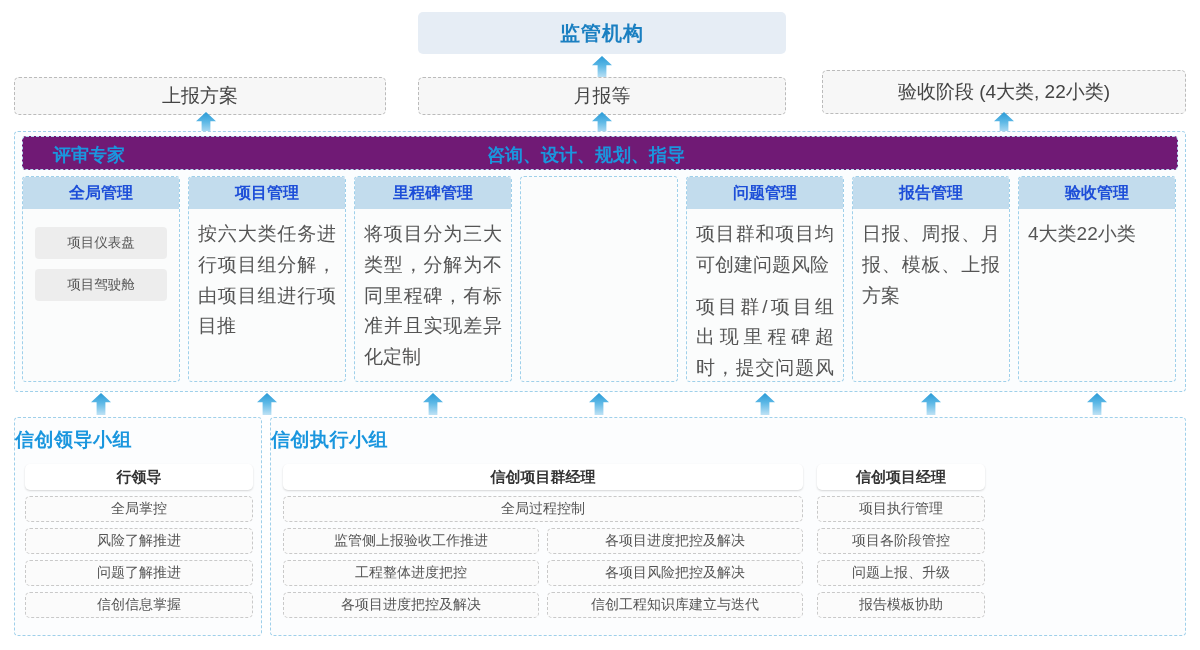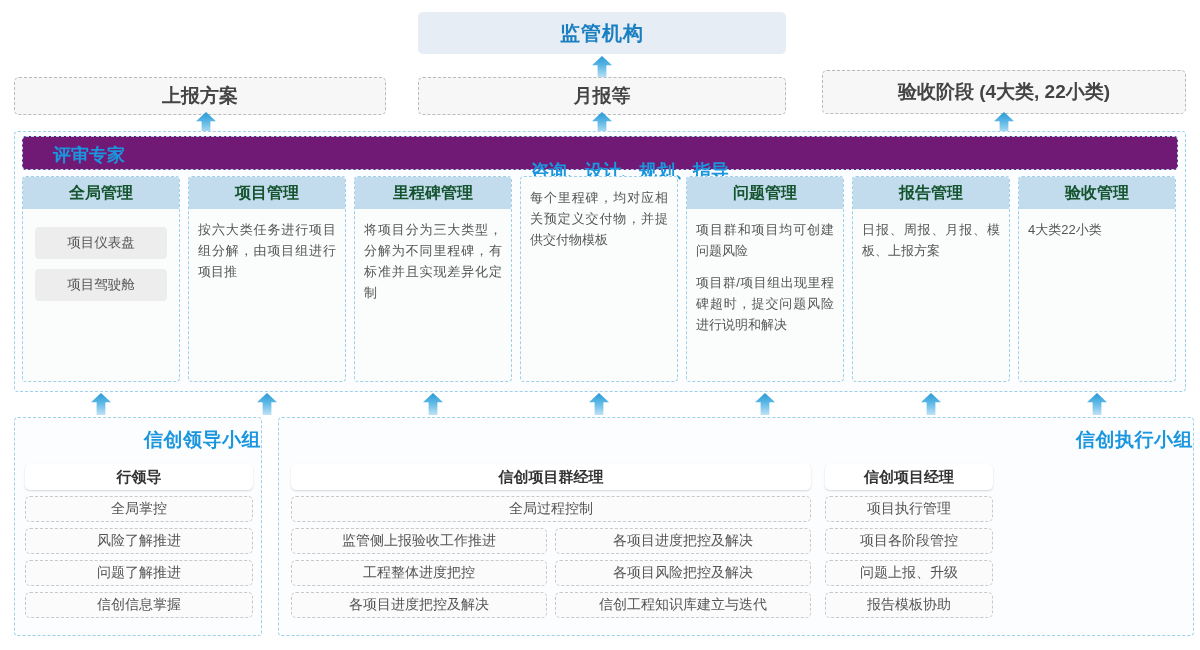--- a/index.html
+++ b/index.html
@@ -34,21 +34,21 @@
   }
 
   
   .reportbox {
     position: absolute;
     height: 38px;
     background: #f7f7f7;
     border: 1px dashed #bbb;
     border-radius: 5px;
     display: flex; align-items: center; justify-content: center;
-    font-size: 19px; font-weight: bold; color: #444;
+    font-size: 19px; font-weight: normal; color: #444;
   }
   #rb0 { left: 14px;  top: 77px; width: 372px; }
   #rb1 { left: 418px; top: 77px; width: 368px; }
   #rb2 { left: 822px; top: 70px; width: 364px; height: 44px; }
 
   
   #midregion {
     position: absolute;
     left: 14px; top: 131px;
     width: 1172px; height: 261px;
@@ -64,41 +64,41 @@
     border-radius: 4px;
     background: #701a75;
   }
   #midheader .lbl {
     position: absolute;
     color: #1a96de;
     font-size: 18px; font-weight: bold;
     top: 6px;
   }
   #lbl-expert { left: 30px; }
-  #lbl-consult { left: 508px; margin-top: 16px; }
+  #lbl-consult { left: 464px; }
 
   .col {
     position: absolute;
     top: 176px;
     border: 1px dashed #9fd0ea;
     border-radius: 4px;
     background: #fbfcfc;
     overflow: hidden;
   }
   .col .chead {
     height: 32px;
     background: #c2dced;
     display: flex; align-items: center; justify-content: center;
-    font-size: 16px; font-weight: bold; color: #14532d;
+    font-size: 16px; font-weight: bold; color: #1d4ed8;
   }
   .col .cbody {
     padding: 10px 9px 8px 9px;
   }
   .col .para {
-    font-size: 13px;
+    font-size: 19px;
     line-height: 1.62;
     color: #555;
     text-align: justify;
     text-justify: inter-ideograph;
     margin-bottom: 11px;
   }
   .col .para:last-child { margin-bottom: 0; }
 
   .pill {
     background: #ededed;
@@ -112,24 +112,24 @@
 
   
   .botregion {
     position: absolute;
     top: 417px; height: 219px;
     border: 1px dashed #9fd0ea;
     border-radius: 4px;
     background: #fcfdfe;
   }
   #bot-left  { left: 14px;  width: 248px; }
-  #bot-right { left: 278px; width: 916px; }
+  #bot-right { left: 270px; width: 916px; }
 
   .grouptitle {
-    text-align: right;
+    text-align: left;
     color: #1a96de;
     font-size: 19px; font-weight: bold;
     padding-top: 9px;
     letter-spacing: 0.5px;
   }
 
   .rolehead {
     background: #ffffff;
     border-radius: 5px;
     box-shadow: 0 1px 2px rgba(0,0,0,0.16);
@@ -214,23 +214,20 @@
 <div class="col" style="left:354px; width:158px; height:206px;">
   <div class="chead">
     <span>里程碑管理</span>
   </div>
   <div class="cbody">
     <div class="para">将项目分为三大类型，分解为不同里程碑，有标准并且实现差异化定制</div>
   </div>
 </div>
 
 <div class="col" style="left:520px; width:158px; height:206px;">
-  <div class="cbody">
-    <div class="para">每个里程碑，均对应相关预定义交付物，并提供交付物模板</div>
-  </div>
 </div>
 
 <div class="col" style="left:686px; width:158px; height:206px;">
   <div class="chead">
     <span>问题管理</span>
   </div>
   <div class="cbody">
     <div class="para">项目群和项目均可创建问题风险</div>
     <div class="para">项目群/项目组出现里程碑超时，提交问题风险进行说明和解决</div>
   </div>

